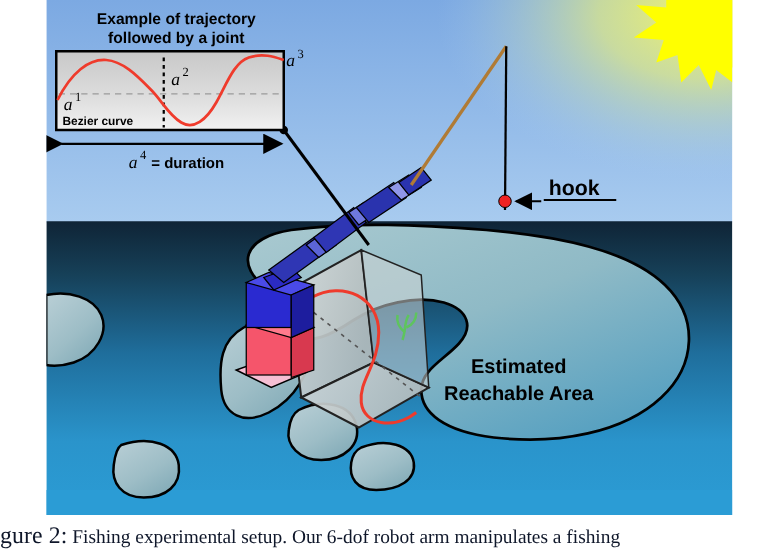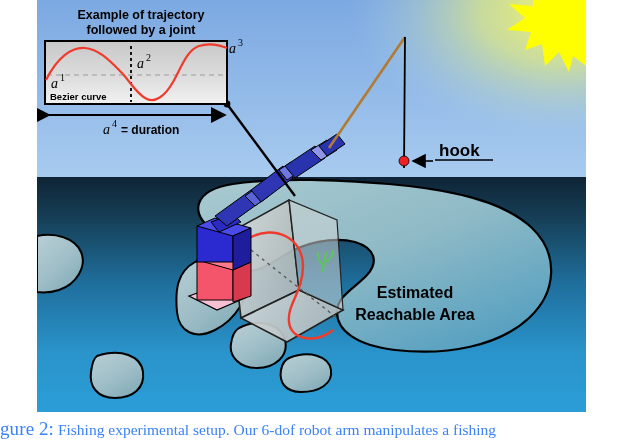--- a/index.html
+++ b/index.html
@@ -5,21 +5,21 @@
   html,body{margin:0;padding:0;background:#ffffff;}
   body{width:618px;height:446px;overflow:hidden;font-family:"Liberation Sans",sans-serif;}
   #page{position:relative;width:618px;height:446px;background:#fff;}
 
   
   #figure{position:absolute;left:37px;top:0px;width:549px;height:412px;overflow:hidden;}
   #figure svg{display:block;}
 
   
   #caption{position:absolute;left:0px;top:416px;width:512px;height:30px;
-           font-family:"Liberation Serif",serif;font-size:15.5px;color:#3b82f6;
+           font-family:"Liberation Serif",serif;font-size:15.5px;color:#0f172a;
            white-space:nowrap;overflow:hidden;line-height:26px;}
   #caption .fignum{font-size:19px;letter-spacing:.1px;}
   #caption .captxt{font-size:15.5px;}
 </style>
 </head>
 <body>
 
 <div id="page">
 
   <div id="figure">

